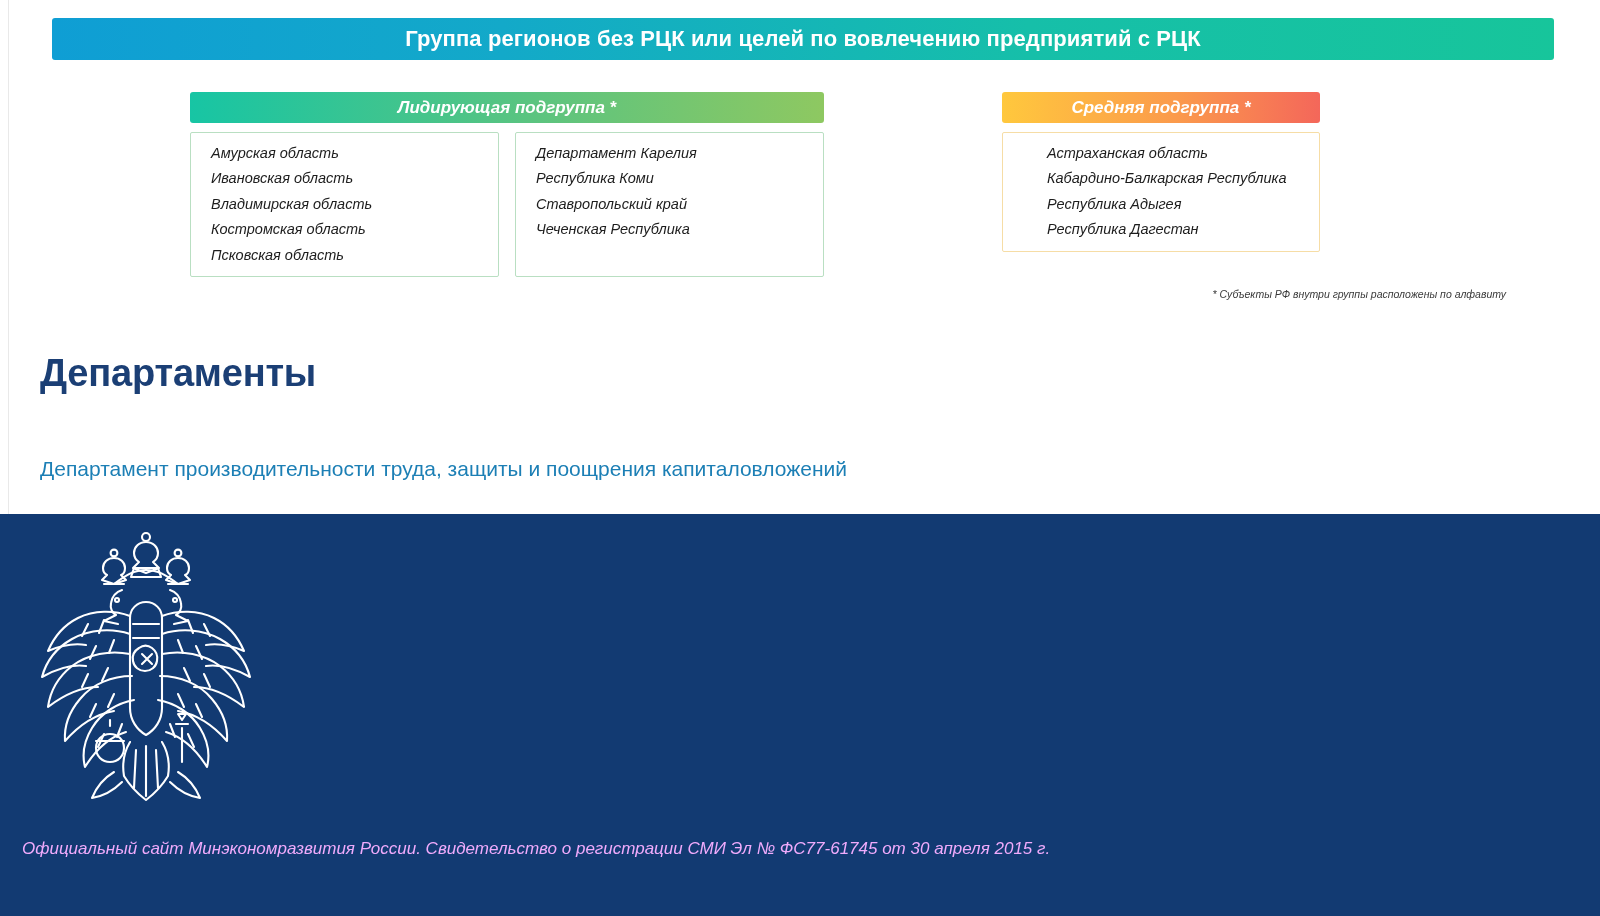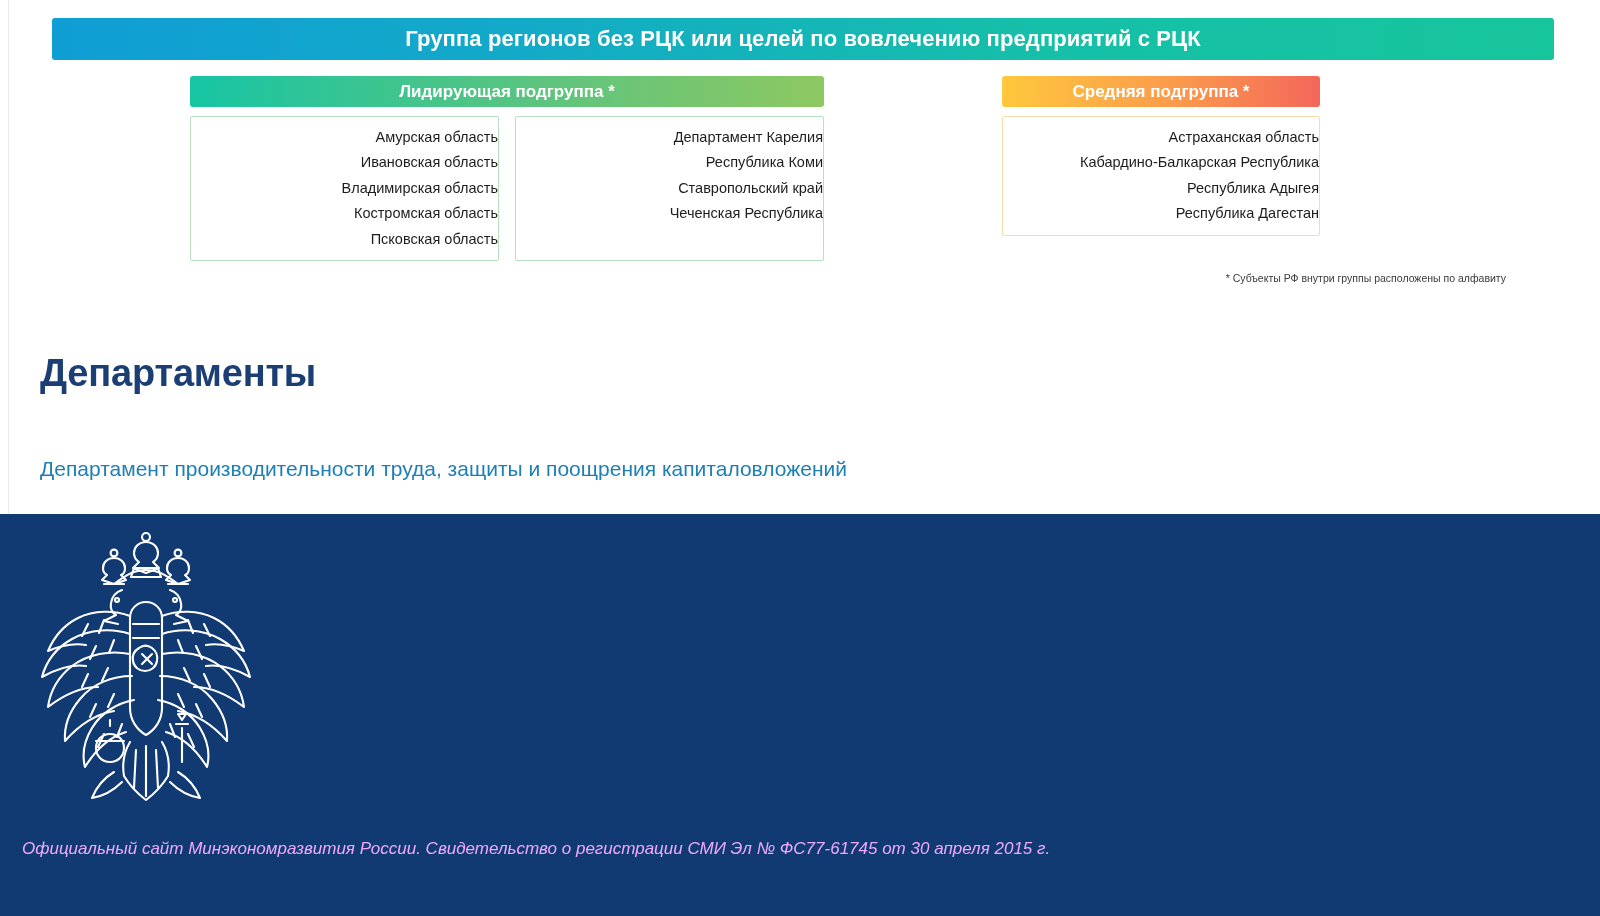--- a/index.html
+++ b/index.html
@@ -51,22 +51,23 @@
     font-size: 22px;
     font-weight: bold;
     display: flex;
     align-items: center;
     justify-content: center;
     letter-spacing: 0.1px;
   }
 
   .subgroups {
     position: relative;
-    margin-top: 16px;
+    margin-top: 32px;
     height: 180px;
+    font-style: italic;
   }
 
   .subgroup {
     position: absolute;
     top: 0;
   }
   .subgroup.leading { left: 138px; width: 634px; }
   .subgroup.middle  { left: 950px; width: 318px; }
 
   .sg-header {
@@ -101,21 +102,20 @@
   .sg-col.orange-box {
     border: 1px solid #f6dda6;
     padding-left: 24px;
   }
   .sg-col li {
     list-style: none;
     font-size: 14.5px;
     color: #1d1d1d;
     padding: 4px 0 4px 20px;
     line-height: 1.2;
-    text-align: right;
   }
   .sg-col ul { margin: 0; padding: 0; }
 
   .footnote {
     position: absolute;
     right: 48px;
     top: 196px;
     font-size: 10.5px;
     color: #3a3a3a;
   }

